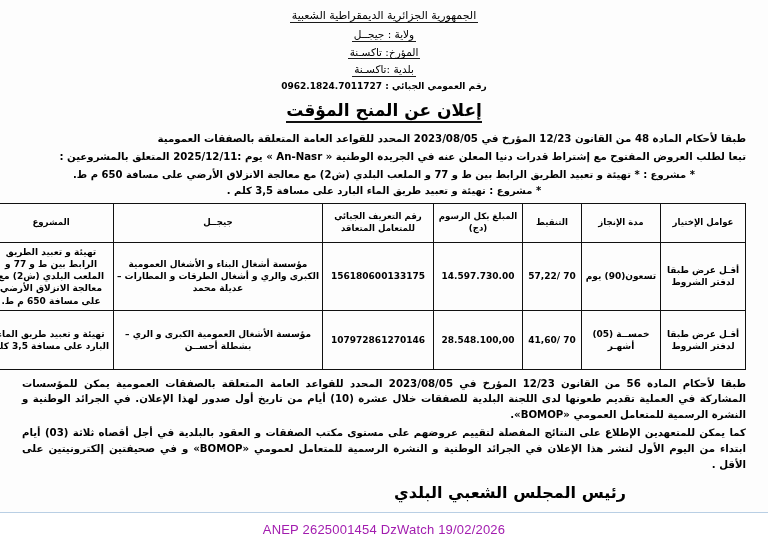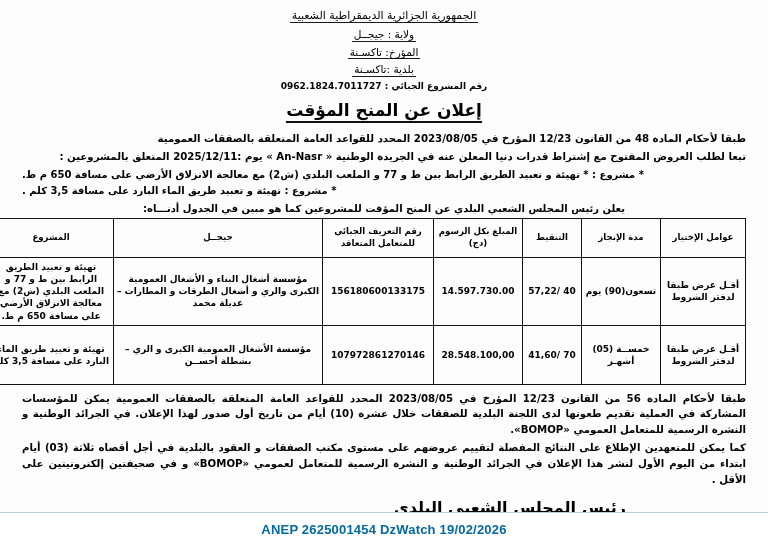--- a/index.html
+++ b/index.html
@@ -80,21 +80,21 @@
   .para {
     direction: rtl;
     text-align: justify;
     font-size: 10.2px;
     font-weight: bold;
     line-height: 1.55;
     margin: 0 0 2px 0;
   }
   .bullets {
     direction: rtl;
-    text-align: left;
+    text-align: center;
     font-size: 10px;
     font-weight: bold;
     line-height: 1.5;
     margin: 1px 0 5px 0;
   }
   .bullets div { margin-bottom: 1px; }
   .intro-table {
     direction: rtl;
     text-align: center;
     font-size: 10px;
@@ -182,55 +182,54 @@
 
 <div class="page">
 
   <div class="scan">
 
     <div class="header">
       <div class="line republic">الجمهورية الجزائرية الديمقراطية الشعبية</div>
       <div class="line">ولاية : جيجــل</div>
       <div class="line">المؤرخ: تاكسـنة</div>
       <div class="line">بلدية :تاكسـنة</div>
-      <div class="line fiscal no-rule">رقم المشروع الجبائي : 0962.1824.7011727</div>
+      <div class="line fiscal no-rule">رقم العمومي الجبائي : 0962.1824.7011727</div>
     </div>
 
     <div class="title-wrap">
       <span class="doc-title">إعلان عن المنح المؤقت</span>
     </div>
 
     <div class="para">طبقا لأحكام المادة 48 من القانون 12/23 المؤرخ في 2023/08/05 المحدد للقواعد العامة المتعلقة بالصفقات العمومية</div>
     <div class="para">تبعا لطلب العروض المفتوح مع إشتراط قدرات دنيا المعلن عنه في الجريدة الوطنية « An-Nasr » يوم :2025/12/11 المتعلق بالمشروعين :</div>
 
     <div class="bullets">
       <div>* مشروع : * تهيئة و تعبيد الطريق الرابط بين ط و 77 و الملعب البلدي (ش2) مع معالجة الانزلاق الأرضي على مسافة 650 م ط.</div>
       <div>* مشروع : تهيئة و تعبيد طريق الماء البارد على مسافة 3,5 كلم .</div>
     </div>
 
-    <div class="intro-table">يعلن رئيس المجلس الشعبي البلدي عن المنح المؤقت للمشروعين كما هو مبين في الجدول أدنـــاه:</div>
 
     <table class="grid">
       <thead>
         <tr>
           <th class="crit">عوامل الإختيار</th>
           <th class="dur">مدة الإنجاز</th>
           <th class="score">التنقيط</th>
           <th class="amount">المبلغ بكل الرسوم (دج)</th>
           <th class="nif">رقم التعريف الجبائي للمتعامل المتعاقد</th>
           <th class="inst">جيجــل</th>
           <th class="proj">المشروع</th>
 
         </tr>
       </thead>
       <tbody>
         <tr>
           <td class="crit">أقـل عرض طبقا لدفتر الشروط</td>
           <td class="dur">تسعون(90) يوم</td>
-          <td class="score">57,22/ 40</td>
+          <td class="score">57,22/ 70</td>
           <td class="amount">14.597.730.00</td>
           <td class="nif">156180600133175</td>
           <td class="inst">مؤسسة أشغال البناء و الأشغال العمومية الكبرى والري و أشغال الطرقات و المطارات – عديلة محمد</td>
           <td class="proj">تهيئة و تعبيد الطريق الرابط بين ط و 77 و الملعب البلدي (ش2) مع معالجة الانزلاق الأرضي على مسافة 650 م ط.</td>
 
         </tr>
         <tr>
           <td class="crit">أقـل عرض طبقا لدفتر الشروط</td>
           <td class="dur">خمســة (05) أشهـر</td>
           <td class="score">41,60/ 70</td>
@@ -246,16 +245,16 @@
     <div class="footer-paras">
       <div class="para">طبقا لأحكام المادة 56 من القانون 12/23 المؤرخ في 2023/08/05 المحدد للقواعد العامة المتعلقة بالصفقات العمومية يمكن للمؤسسات المشاركة في العملية تقديم طعونها لدى اللجنة البلدية للصفقات خلال عشرة (10) أيام من تاريخ أول صدور لهذا الإعلان. في الجرائد الوطنية و النشرة الرسمية للمتعامل العمومي «BOMOP».</div>
       <div class="para">كما يمكن للمتعهدين الإطلاع على النتائج المفصلة لتقييم عروضهم على مستوى مكتب الصفقات و العقود بالبلدية في أجل أقصاه ثلاثة (03) أيام ابتداء من اليوم الأول لنشر هذا الإعلان في الجرائد الوطنية و النشرة الرسمية للمتعامل لعمومي «BOMOP» و في صحيفتين إلكترونيتين على الأقل .</div>
     </div>
 
     <div class="signature">رئيس المجلس الشعبي البلدي</div>
 
   </div>
 
   <div class="anep-bar">
-    <span class="anep-text" style="color: #0369a1; font-weight: bold;">ANEP 2625001454 DzWatch 19/02/2026</span>
+    <span class="anep-text" style="color: #a21caf;">ANEP 2625001454 DzWatch 19/02/2026</span>
   </div>
 
 </div>
 
 </body></html>

